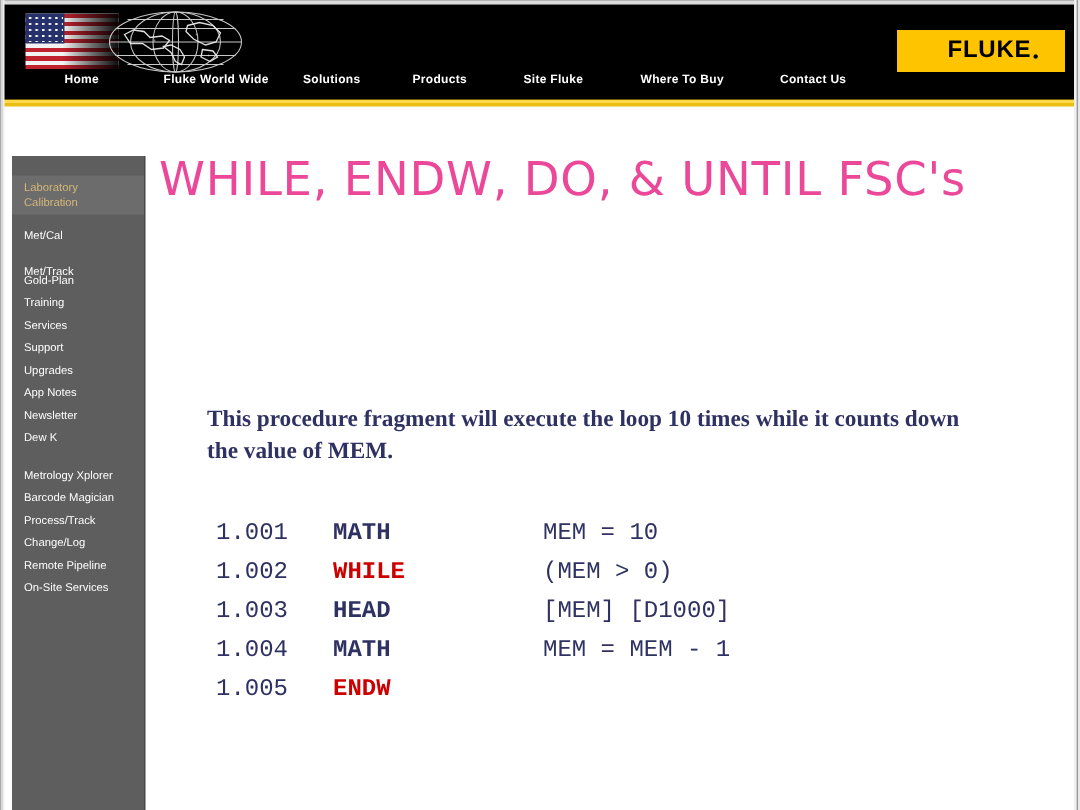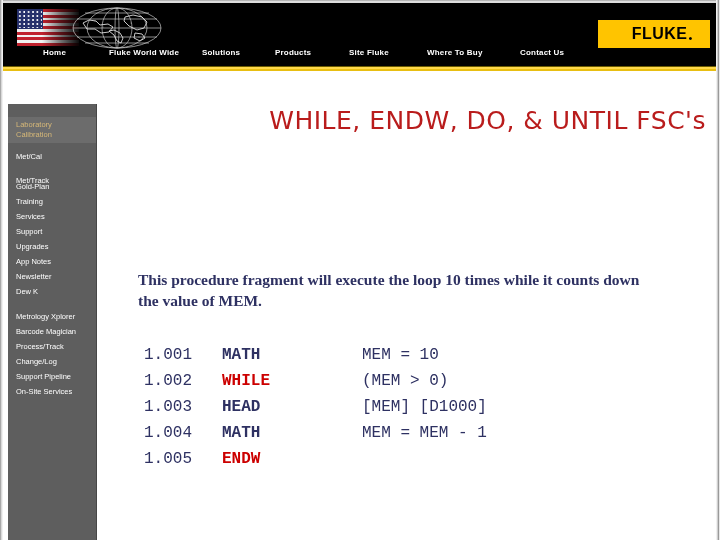--- a/index.html
+++ b/index.html
@@ -177,26 +177,26 @@
     position: absolute;
     left: 100px; top: 74px;
     width: 612px;
     height: 460px;
   }
 
   #slide-title {
     position: absolute;
     left: 6px; top: 28px;
     width: 600px;
-    text-align: right;
+    text-align: left;
     font-family: "DejaVu Sans", sans-serif;
-    font-size: 25px;
+    font-size: 31px;
     line-height: 37px;
     font-weight: normal;
-    color: #b91c1c;
+    color: #ec4899;
     letter-spacing: 0.5px;
   }
 
   #slide-body {
     position: absolute;
     left: 38px; top: 195px;
     width: 520px;
     font-family: "Liberation Serif", serif;
     font-size: 15.5px;
     line-height: 21px;
@@ -314,21 +314,21 @@
       <div class="side-item" style="top: 108px;">Services</div>
       <div class="side-item" style="top: 123px;">Support</div>
       <div class="side-item" style="top: 138px;">Upgrades</div>
       <div class="side-item" style="top: 153px;">App Notes</div>
       <div class="side-item" style="top: 168px;">Newsletter</div>
       <div class="side-item" style="top: 183px;">Dew K</div>
       <div class="side-item" style="top: 208px;">Metrology Xplorer</div>
       <div class="side-item" style="top: 223px;">Barcode Magician</div>
       <div class="side-item" style="top: 238px;">Process/Track</div>
       <div class="side-item" style="top: 253px;">Change/Log</div>
-      <div class="side-item" style="top: 268px;">Support Pipeline</div>
+      <div class="side-item" style="top: 268px;">Remote Pipeline</div>
       <div class="side-item" style="top: 283px;">On-Site Services</div>
     </div>
 
   <div id="content">
 
     <div id="slide-title">WHILE, ENDW, DO, &amp; UNTIL FSC's</div>
 
     <div id="slide-body">This procedure fragment will execute the loop 10 times while it counts down the value of MEM.</div>
 
     <div id="code-block">

